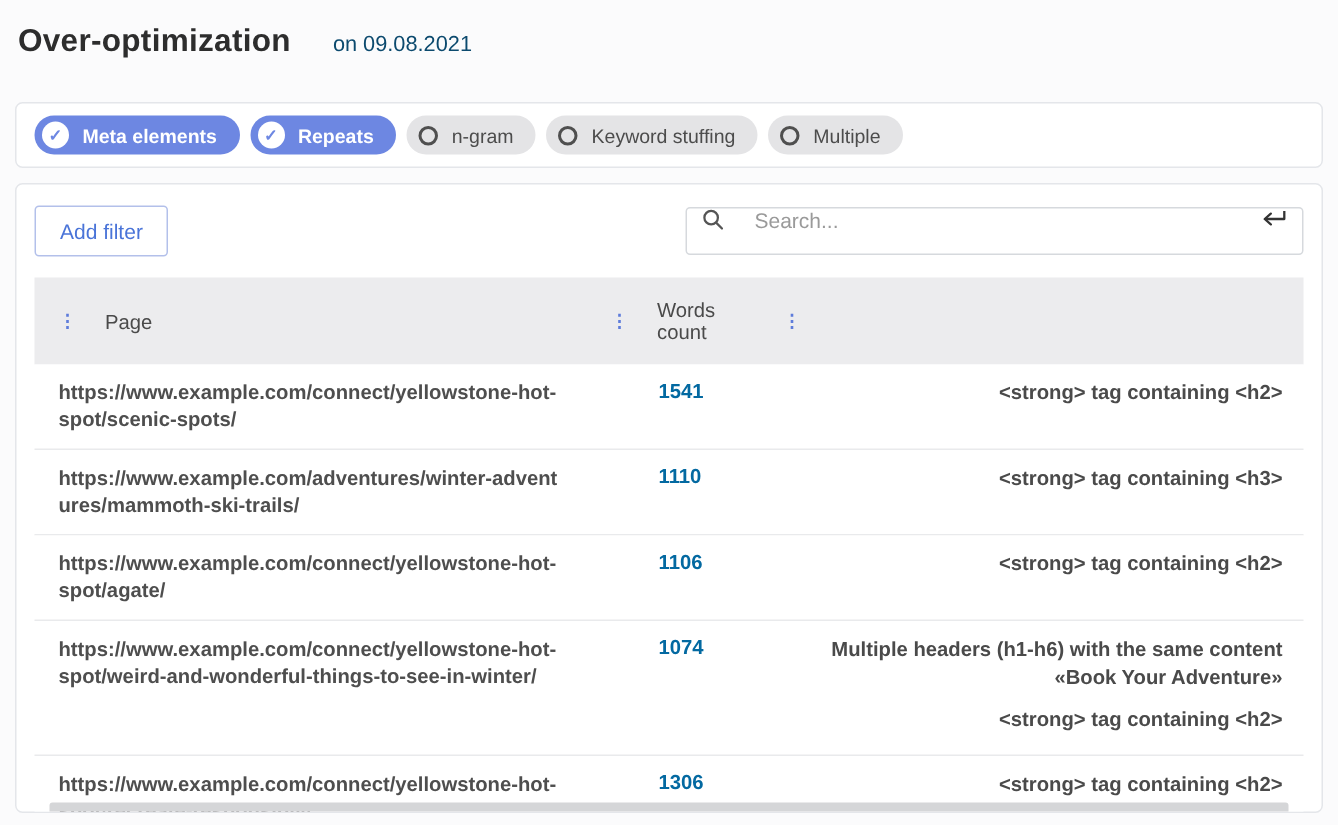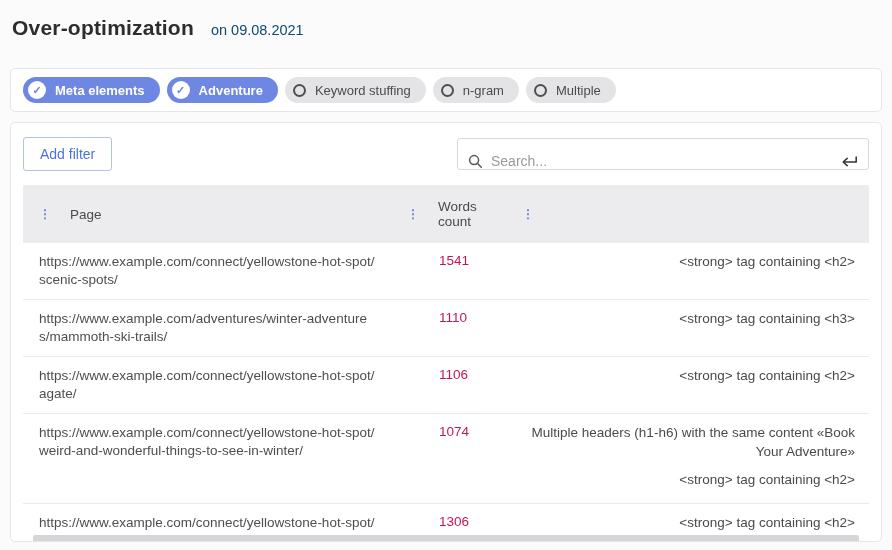--- a/index.html
+++ b/index.html
@@ -4,21 +4,21 @@
 <style>
   * { margin:0; padding:0; box-sizing:border-box; }
   html,body { width:892px; height:550px; overflow:hidden; }
   body {
     font-family:"Liberation Sans", sans-serif;
     background:#fbfbfc;
     color:#4a4a4a;
     position:relative;
   }
   
-  .page-header { padding:16px 10px 0 12px; display:flex; align-items:baseline; gap:17px; }
+  .page-header { padding:16px 10px 0 12px; display:flex; align-items:baseline; gap:28px; }
   .page-title { font-size:21px; font-weight:bold; color:#2d2d2d; letter-spacing:.2px; }
   .page-subtitle { font-size:14.5px; color:#0c4a6e; }
 
   
   .card {
     background:#fff;
     border:1px solid #e4e6ea;
     border-radius:5px;
     margin:0 10px;
   }
@@ -44,40 +44,40 @@
 
   
   .main-card { margin-top:10px; padding:14px 12px 0 12px; height:420px; overflow:hidden; position:relative; }
   .toolbar { display:flex; justify-content:space-between; align-items:center; }
   .add-filter-btn {
     border:1px solid #b3c0ea; border-radius:3px; background:#fff;
     color:#4a74d8; font-size:14px; padding:8px 16px; cursor:pointer;
     font-family:"Liberation Sans", sans-serif;
   }
   .search-box {
-    display:flex; align-items:flex-end; gap:8px;
+    display:flex; align-items:flex-start; gap:20px;
     border:1px solid #d6d9dd; border-radius:3px;
     width:412px; height:32px; padding:0 10px; background:#fff;
   }
   .search-box input {
     border:none; outline:none; flex:1; font-size:14px; color:#444;
     font-family:"Liberation Sans", sans-serif; background:transparent;
   }
   .search-box input::placeholder { color:#9a9a9a; }
   .icon-svg { display:block; }
 
   
   .table { margin-top:14px; font-size:13.5px; }
   .trow { display:grid; grid-template-columns:368px 115px 1fr; }
   .thead { background:#ececee; }
   .thead .cell { padding:14px 10px 14px 16px; display:flex; align-items:center; gap:19px; color:#4a4a4a; }
   .dots-icon { color:#5e7cdb; font-size:12px; font-weight:bold; line-height:1; letter-spacing:0; cursor:pointer; }
-  .tbody .trow { border-bottom:1px solid #e9eaec; background:#fff; }
+  .tbody .trow { border-bottom:1px solid #e9eaec; background:#fff;font-weight:bold; }
   .cell-page { padding:10px 14px 10px 16px; color:#4e4e4e; word-break:break-all; line-height:1.33; }
-  .cell-words { padding:10px 6px 10px 48px; color:#be185d; }
+  .cell-words { padding:10px 6px 10px 48px; color:#0369a1; }
   .cell-reasons { padding:10px 14px 14px 16px; color:#4a4a4a; line-height:1.4;text-align:right; }
   .reason-line + .reason-line { margin-top:9px; }
 
   
   .footer-bar {
     position:absolute; left:22px; right:22px; bottom:-6px; height:12px;
     background:#d5d6d8; border-radius:2px 2px 0 0;
   }
 </style>
 </head>
@@ -89,31 +89,31 @@
 </div>
 
 <div class="card chips-card" id="chips-container">
   <div class="chip active">
     <span class="check-circle">✓</span>
     <span class="chip-label">Meta elements</span>
   </div>
 
   <div class="chip active">
     <span class="check-circle">✓</span>
-    <span class="chip-label">Adventure</span>
+    <span class="chip-label">Repeats</span>
+  </div>
+
+  <div class="chip inactive">
+    <span class="radio-circle"></span>
+    <span class="chip-label">n-gram</span>
   </div>
 
   <div class="chip inactive">
     <span class="radio-circle"></span>
     <span class="chip-label">Keyword stuffing</span>
-  </div>
-
-  <div class="chip inactive">
-    <span class="radio-circle"></span>
-    <span class="chip-label">n-gram</span>
   </div>
 
 
   <div class="chip inactive">
     <span class="radio-circle"></span>
     <span class="chip-label">Multiple</span>
   </div>
 </div>
 
 <div class="card main-card">

